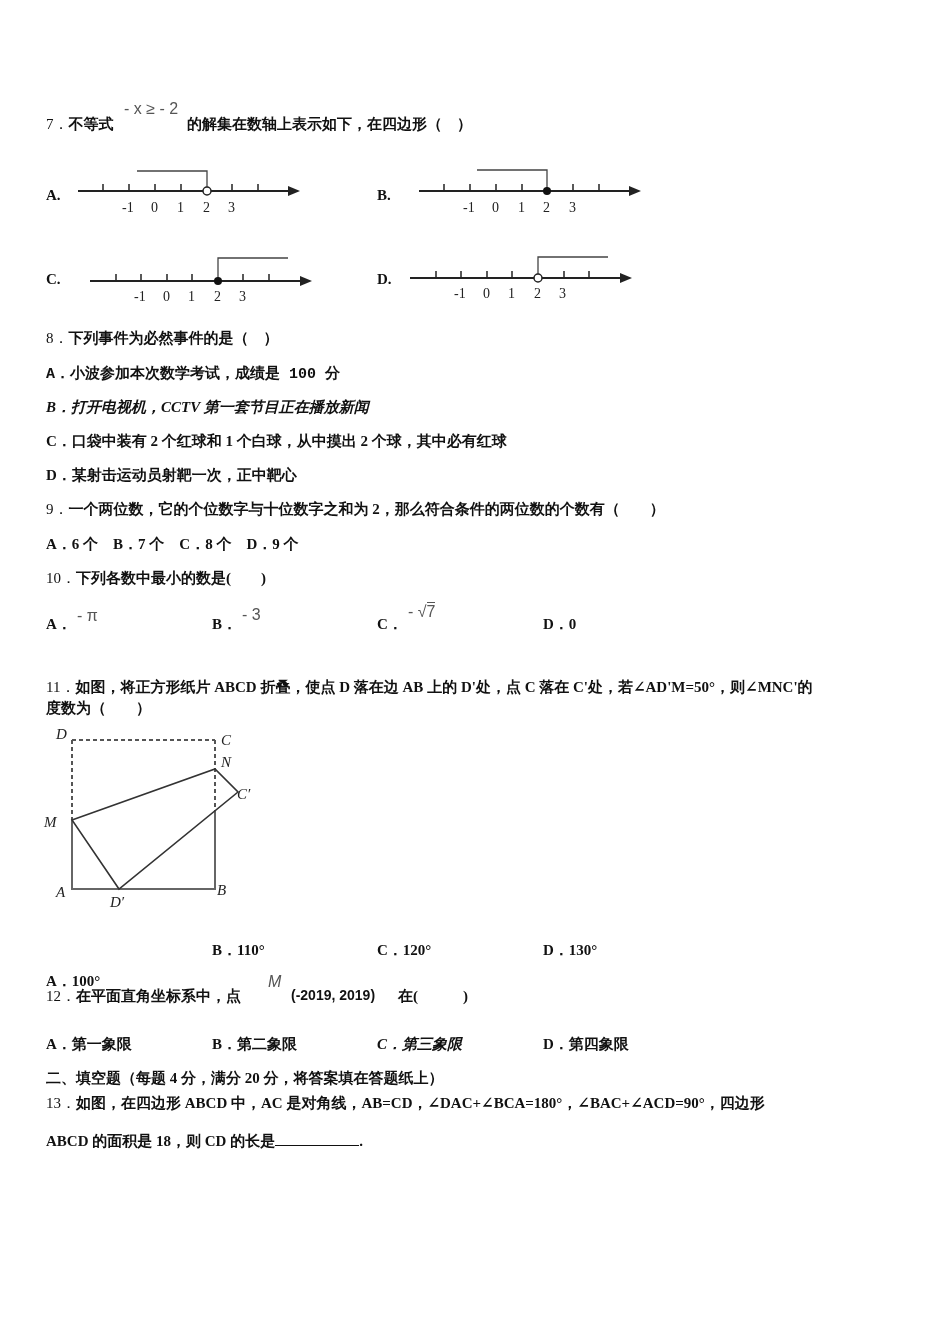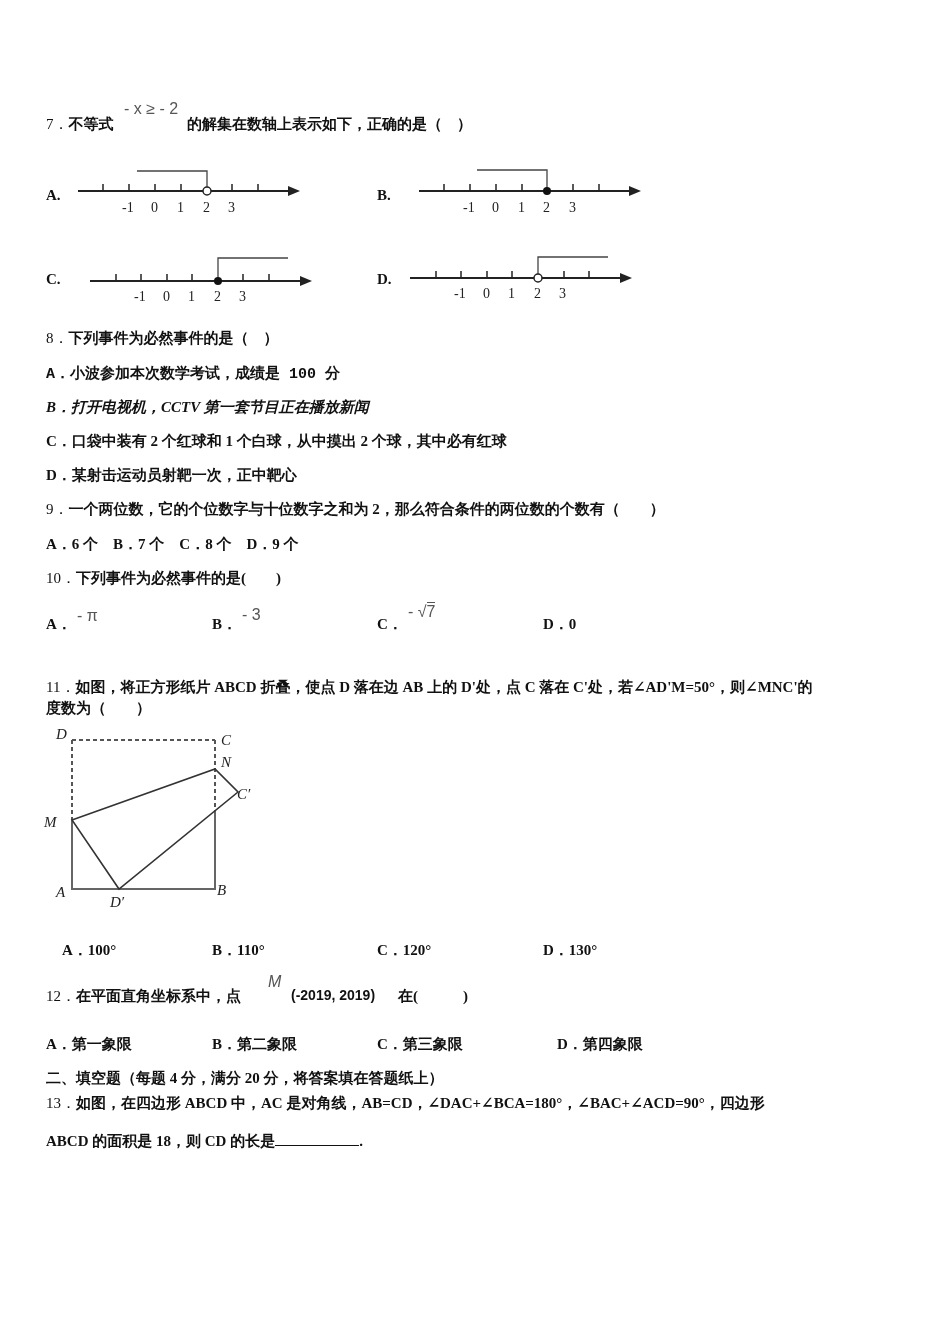--- a/index.html
+++ b/index.html
@@ -17,21 +17,21 @@
   .fig-label { font-family: "Liberation Serif", serif; font-style: italic; font-size: 15px; fill: #222; }
   .blank { display: inline-block; width: 84px; border-bottom: 1px solid #111; height: 14px; vertical-align: baseline; }
 </style>
 </head>
 <body>
 
 <div class="abs q" style="left:46px; top:115px;">
   <span class="qnum">7．</span><span>不等式</span>
 </div>
 <div class="abs math" style="left:124px; top:100px;">- x ≥ - 2</div>
-<div class="abs q" style="left:187px; top:115px;">的解集在数轴上表示如下，正确的是（　）</div>
+<div class="abs q" style="left:187px; top:115px;">的解集在数轴上表示如下，在四边形（　）</div>
 
 <div class="abs opt" style="left:46px; top:187px;">A.</div>
 <div class="numline" style="left:78px; top:160px;">
   <svg width="230" height="60" viewBox="0 0 230 60">
     <line x1="0" y1="31" x2="215" y2="31" stroke="#222" stroke-width="2"></line>
     <polygon points="222,31 210,26 210,36" fill="#222"></polygon>
     <g stroke="#222" stroke-width="1.5">
       <line x1="25" y1="24" x2="25" y2="31"></line>
         <line x1="51" y1="24" x2="51" y2="31"></line>
       <line x1="77" y1="24" x2="77" y2="31"></line>
@@ -133,21 +133,21 @@
 <div class="abs opt" style="left:46px; top:466px;">
   <span>D．</span><span>某射击运动员射靶一次，正中靶心</span>
 </div>
 
 <div class="abs q" style="left:46px; top:500px;">
   <span class="qnum">9．</span><span>一个两位数，它的个位数字与十位数字之和为 2，那么符合条件的两位数的个数有（　　）</span>
 </div>
 <div class="abs opt" style="left:46px; top:535px;">A．6 个　B．7 个　C．8 个　D．9 个</div>
 
 <div class="abs q" style="left:46px; top:569px;">
-  <span class="qnum">10．</span><span>下列事件为必然事件的是(　　)</span>
+  <span class="qnum">10．</span><span>下列各数中最小的数是(　　)</span>
 </div>
 <div class="abs opt" style="left:46px; top:615px;">A．</div>
 <div class="abs math" style="left:77px; top:607px;">- π</div>
 <div class="abs opt" style="left:212px; top:615px;">B．</div>
 <div class="abs math" style="left:242px; top:606px;">- 3</div>
 <div class="abs opt" style="left:377px; top:615px;">C．</div>
 <div class="abs math" style="left:408px; top:603px;">
   <span>- </span><span>√</span><span style="border-top:1px solid #555;">7</span>
 </div>
 <div class="abs opt" style="left:543px; top:615px;">
@@ -173,21 +173,21 @@
     <text class="fig-label" x="181" y="20">C</text>
     <text class="fig-label" x="181" y="42">N</text>
     <text class="fig-label" x="197" y="74">C′</text>
     <text class="fig-label" x="4" y="102">M</text>
     <text class="fig-label" x="16" y="172">A</text>
     <text class="fig-label" x="70" y="182">D′</text>
     <text class="fig-label" x="177" y="170">B</text>
   </svg>
 </div>
 
-<div class="abs opt" style="left:46px; top:941px;margin-left:16px;">
+<div class="abs opt" style="left:46px; top:972px;">
   <span>A．</span><span>100°</span>
 </div>
 <div class="abs opt" style="left:212px; top:941px;">
   <span>B．</span><span>110°</span>
 </div>
 <div class="abs opt" style="left:377px; top:941px;">
   <span>C．</span><span>120°</span>
 </div>
 <div class="abs opt" style="left:543px; top:941px;">
   <span>D．</span><span>130°</span>
@@ -199,24 +199,24 @@
 <div class="abs math" style="left:268px; top:973px;"><i>M</i></div>
 <div class="abs q" style="left:291px; top:987px; font-family:Liberation Sans, sans-serif; font-size:14px;">(-2019, 2019)</div>
 <div class="abs q" style="left:398px; top:987px;">在(　　　)</div>
 
 <div class="abs opt" style="left:46px; top:1035px;">
   <span>A．</span><span>第一象限</span>
 </div>
 <div class="abs opt" style="left:212px; top:1035px;">
   <span>B．</span><span>第二象限</span>
 </div>
-<div class="abs opt" style="left:377px; top:1035px;">
+<div class="abs opt" style="left:377px; top:1035px;font-style:italic;">
   <span>C．</span><span>第三象限</span>
 </div>
-<div class="abs opt" style="left:557px; top:1035px;">
+<div class="abs opt" style="left:543px; top:1035px;">
   <span>D．</span><span>第四象限</span>
 </div>
 
 <div class="abs q" style="left:46px; top:1069px;">二、填空题（每题 4 分，满分 20 分，将答案填在答题纸上）</div>
 
 <div class="abs q" style="left:46px; top:1094px;">
   <span class="qnum">13．</span><span>如图，在四边形 ABCD 中，AC 是对角线，AB=CD，∠DAC+∠BCA=180°，∠BAC+∠ACD=90°，四边形</span>
 </div>
 <div class="abs q" style="left:46px; top:1131px;">
   <span>ABCD 的面积是 18，则 CD 的长是</span><span class="blank"></span><span>.</span>

